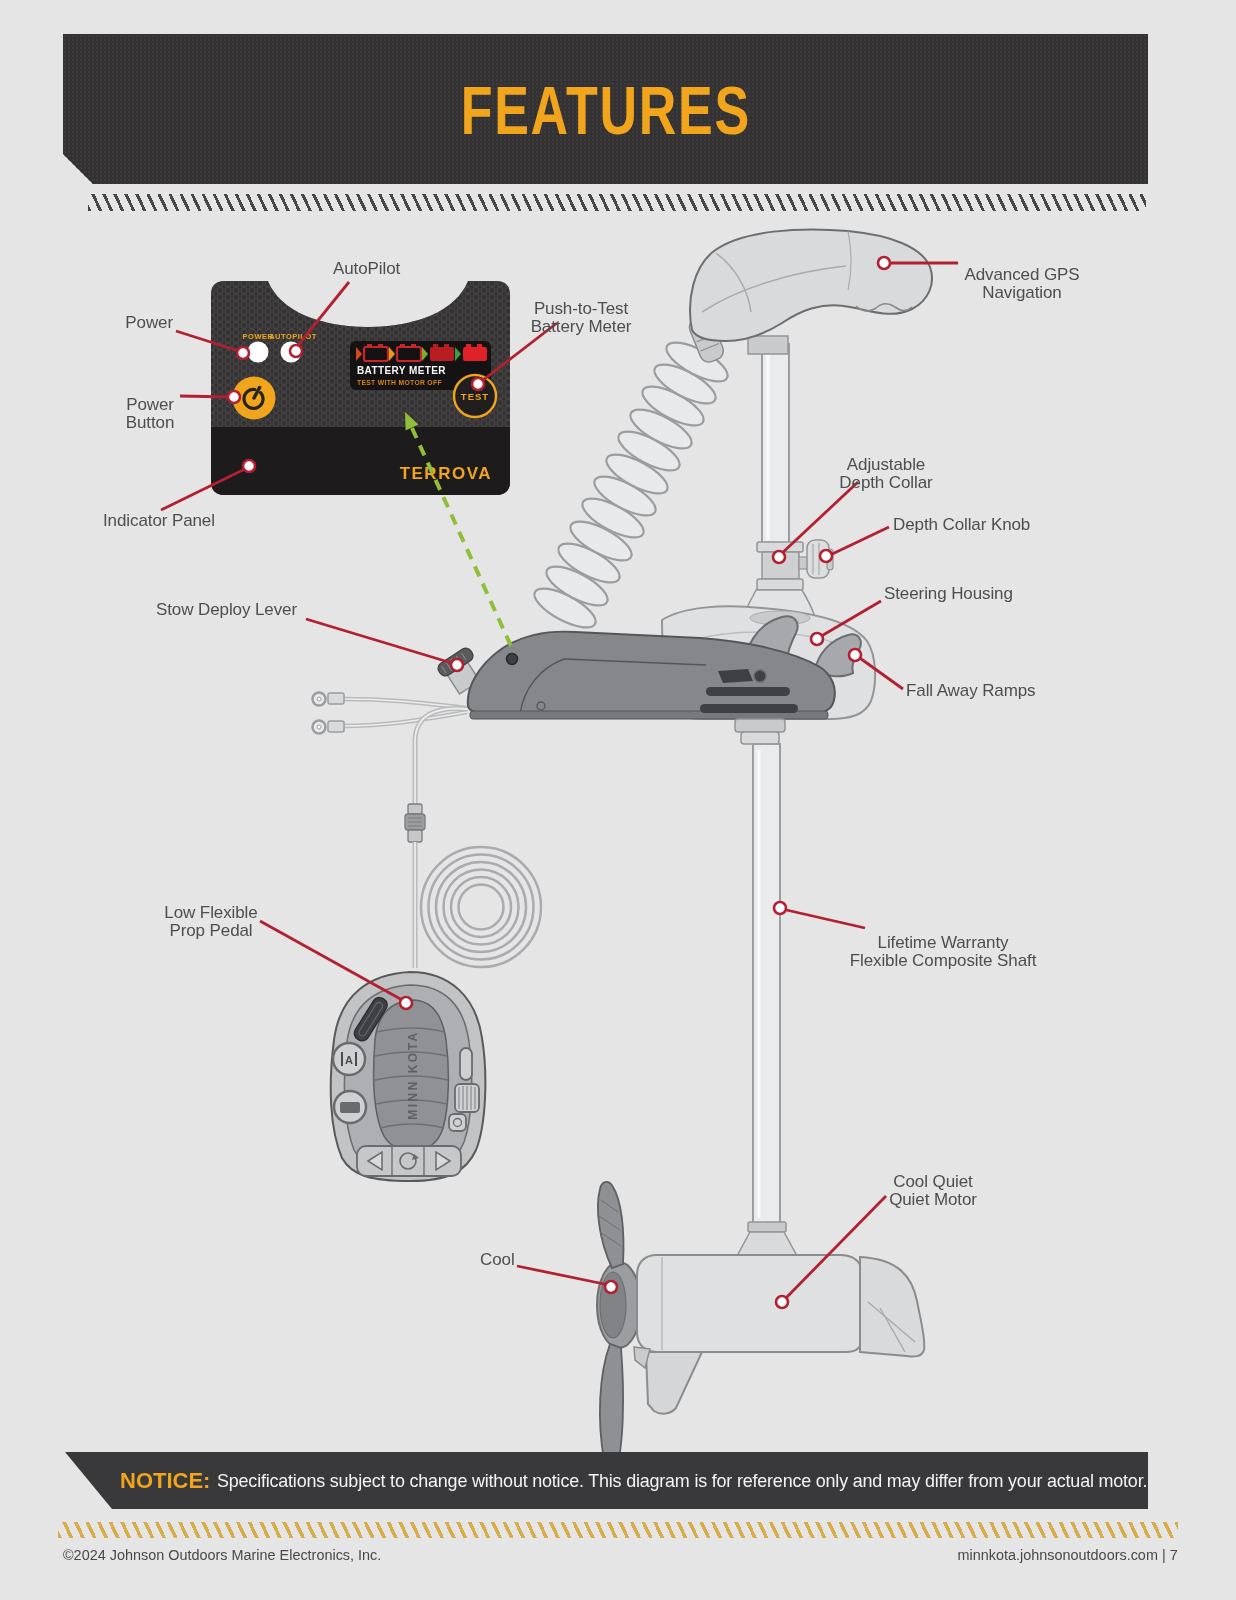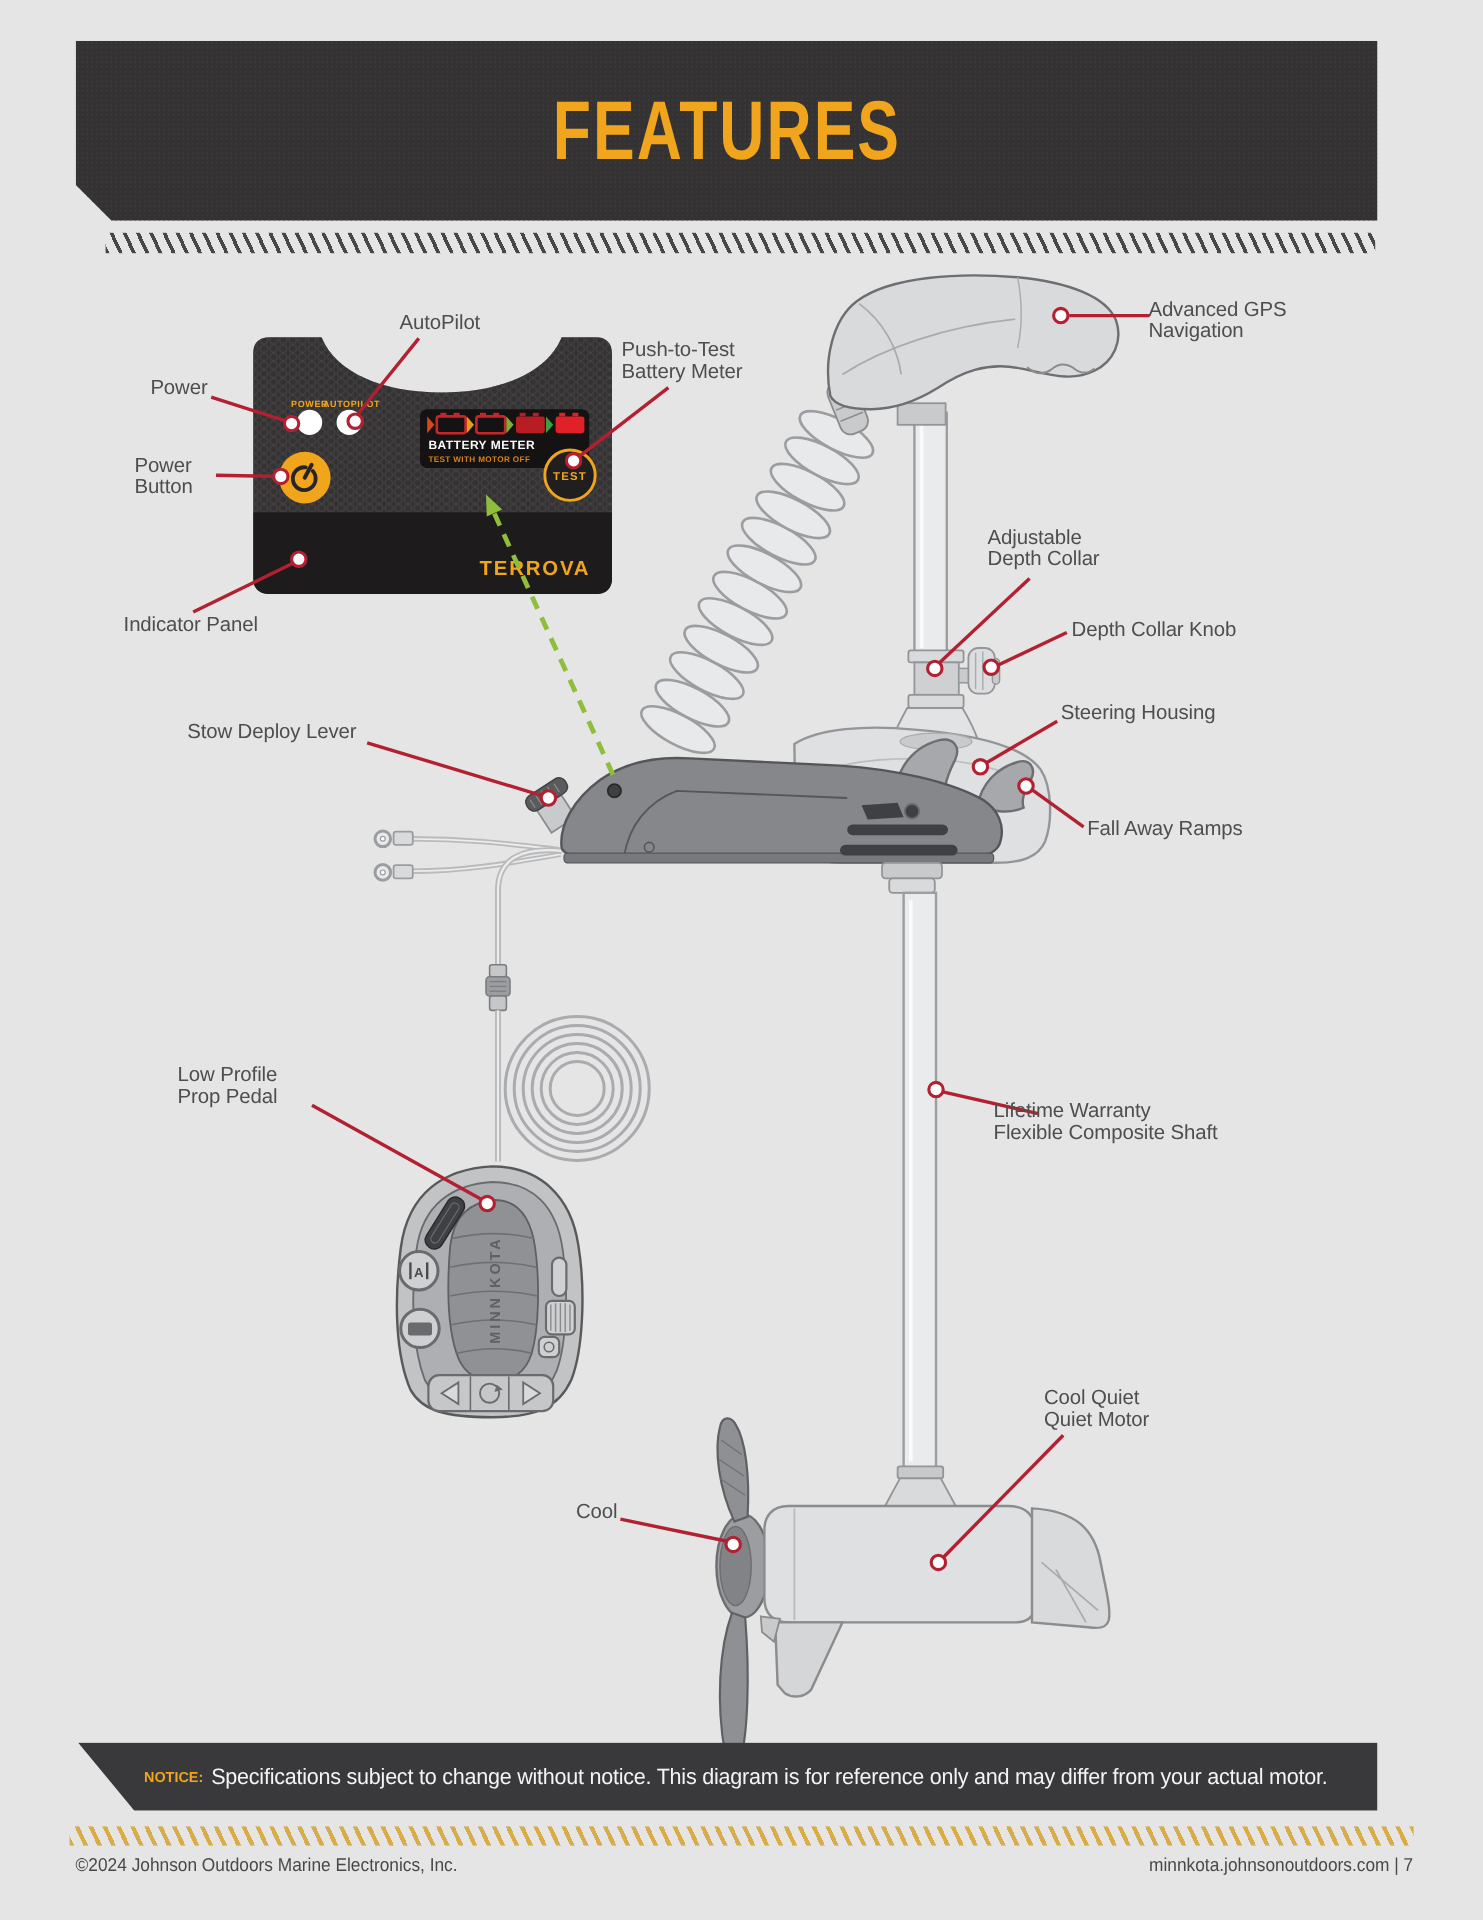--- a/index.html
+++ b/index.html
@@ -13,31 +13,31 @@
   #banner .title{color:#F0A51D;font-size:62px;font-weight:800;letter-spacing:2px;
           transform:scale(0.84,1.12);white-space:nowrap;}
   .hatch-top{position:absolute;left:88px;top:194px;width:1058px;height:17px;
           background:repeating-linear-gradient(65deg,#47474A 0 3px,transparent 3px 10px);}
   .hatch-bottom{position:absolute;left:58px;top:1522px;width:1120px;height:16px;
           background:repeating-linear-gradient(65deg,#D8AC48 0 3.5px,transparent 3.5px 10.5px);}
   
   #notice{position:absolute;left:65px;top:1452px;width:1083px;height:57px;background:#39383A;
           clip-path:polygon(0 0,100% 0,100% 100%,47px 100%,0 0);
           display:flex;align-items:center;padding-left:55px;box-sizing:border-box;}
-  #notice .prefix{color:#F0A51D;font-weight:bold;font-size:12px;margin-right:7px;white-space:nowrap;}
+  #notice .prefix{color:#F0A51D;font-weight:bold;font-size:22px;margin-right:7px;white-space:nowrap;}
   #notice .text{color:#F4F4F4;font-size:18.5px;letter-spacing:-0.2px;white-space:nowrap;
           transform:scaleX(0.97);transform-origin:left center;}
   
   .foot{position:absolute;top:1546px;font-size:15.5px;color:#48484B;white-space:nowrap;}
   #foot-left{left:63px;transform:scaleX(0.93);transform-origin:left center;}
   #foot-right{right:58px;transform:scaleX(0.93);transform-origin:right center;}
   
   .lbl{position:absolute;font-size:17px;color:#4D4E50;line-height:1.08;letter-spacing:-0.1px;white-space:nowrap;}
   .lbl span{display:block;}
-  .lbl.center{text-align:left;}
+  .lbl.center{text-align:center;margin-top:17px;}
   .lbl.right{text-align:right;}
   svg{position:absolute;left:0;top:0;}
 </style>
 </head>
 <body>
 
 <div id="page">
 
   <div id="banner">
     <div class="title">FEATURES</div>
@@ -337,21 +337,21 @@
   </div>
   <div class="lbl center" style="left:823px;top:439px;width:126px">
     <span>Adjustable</span>
     <span>Depth Collar</span>
   </div>
   <div class="lbl" style="left:893px;top:516px">Depth Collar Knob</div>
   <div class="lbl" style="left:884px;top:585px">Steering Housing</div>
   <div class="lbl" style="left:906px;top:682px">Fall Away Ramps</div>
   <div class="lbl" style="left:156px;top:601px">Stow Deploy Lever</div>
   <div class="lbl center" style="left:148px;top:887px;width:126px">
-    <span>Low Profile</span>
+    <span>Low Flexible</span>
     <span>Prop Pedal</span>
   </div>
   <div class="lbl center" style="left:828px;top:917px;width:230px">
     <span>Lifetime Warranty</span>
     <span>Flexible Composite Shaft</span>
   </div>
   <div class="lbl center" style="left:870px;top:1156px;width:126px">
     <span>Cool Quiet</span>
     <span>Quiet Motor</span>
   </div>

